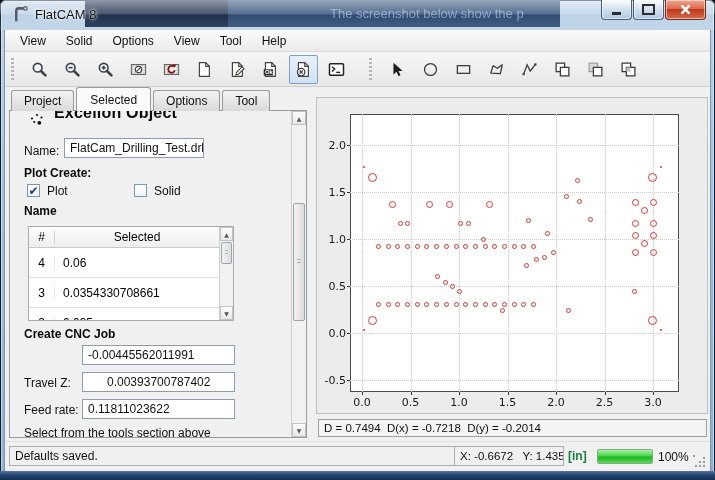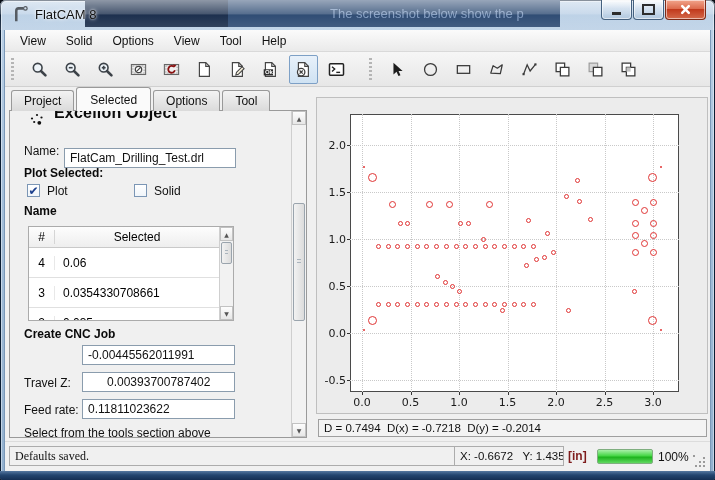--- a/index.html
+++ b/index.html
@@ -81,21 +81,21 @@
   .ytick-label{position:absolute;left:2px;width:27px;text-align:right;font-family:"DejaVu Sans",sans-serif;font-size:11px;color:#1a1a1a;}
   .xtick-label{position:absolute;width:28px;text-align:center;font-family:"DejaVu Sans",sans-serif;font-size:11px;color:#1a1a1a;}
   .tickm{position:absolute;background:#333;}
   .pt{position:absolute;border-radius:50%;box-sizing:border-box;}
   
   .delta-box{position:absolute;left:313px;top:389px;width:389px;height:18px;background:#f3f3f3;border:1px solid #9f9f9f;
     box-sizing:border-box;display:flex;align-items:center;padding-left:5px;font-size:11.5px;color:#111;white-space:pre;}
   .statusbar{position:absolute;left:0;right:0;top:411px;height:30px;background:#f0f0f0;border-top:1px solid #dcdcdc;box-sizing:border-box;}
   .sunken{position:absolute;height:20px;border:1px solid #acacac;background:#f0f0f0;box-sizing:border-box;
     display:flex;align-items:center;padding-left:5px;font-size:12px;color:#111;white-space:pre;overflow:hidden;}
-  .status-units{position:absolute;left:563px;top:7px;font-size:12px;font-weight:bold;color:#7f1d1d;}
+  .status-units{position:absolute;left:563px;top:7px;font-size:12px;font-weight:bold;color:#15803d;}
   .progress{position:absolute;left:592px;top:7px;width:56px;height:15px;border:1px solid #7fae7f;border-radius:2px;box-sizing:border-box;
     background:linear-gradient(180deg,#a8f0a8 0%,#45d645 45%,#1db31d 55%,#5fd95f 100%);}
   .progress-label{position:absolute;left:653px;top:8px;font-size:12px;color:#111;}
   .resize-grip{position:absolute;right:5px;bottom:4px;width:12px;height:12px;}
   .resize-grip::after{content:"";position:absolute;left:0;top:0;width:2px;height:2px;background:#9a9a9a;
     box-shadow:10px 10px #9a9a9a,10px 6px #9a9a9a,6px 10px #9a9a9a,10px 2px #9a9a9a,2px 10px #9a9a9a,6px 6px #9a9a9a;}
 </style>
 </head>
 <body>
 
@@ -282,23 +282,23 @@
               <circle cx="11.5" cy="4.5" r="1.1" fill="#111"></circle>
               <circle cx="4.2" cy="9" r="1.1" fill="#111"></circle>
               <circle cx="9.3" cy="9.8" r="1.9" fill="#111"></circle>
             </svg>
         </div>
         <div class="obj-title-clip">
             <span>Excellon Object</span>
           </div>
 
         <div class="flabel" style="left:14px;top:33px;">Name:</div>
-        <div class="tinput" style="left:54px;top:37px;width:172px;">FlatCam_Drilling_Test.drl</div>
-
-        <div class="seclabel" style="left:14px;top:55px;">Plot Selected:</div>
+        <div class="tinput" style="left:54px;top:27px;width:140px;">FlatCam_Drilling_Test.drl</div>
+
+        <div class="seclabel" style="left:14px;top:55px;">Plot Create:</div>
         <div class="cb" style="left:17px;top:73px;">
             <span class="check">✔</span>
           </div>
         <div class="flabel" style="left:37px;top:73px;">Plot</div>
         <div class="cb" style="left:124px;top:73px;">
             <span class="check"></span>
           </div>
         <div class="flabel" style="left:144px;top:73px;">Solid</div>
 
         <div class="seclabel" style="left:14px;top:93px;">Name</div>
@@ -463,21 +463,21 @@
           <div class="pt" style="left: 330.53px; top: 218.28px; width: 9px; height: 9px; border: 1px solid rgb(224, 53, 53);"></div>
           <div class="pt" style="left: 45.94px; top: 67.62px; width: 2px; height: 2px; background: rgb(224, 53, 53);"></div>
           <div class="pt" style="left: 342.76px; top: 67.62px; width: 2px; height: 2px; background: rgb(224, 53, 53);"></div>
           <div class="pt" style="left: 45.94px; top: 231.18px; width: 2px; height: 2px; background: rgb(224, 53, 53);"></div>
           <div class="pt" style="left: 342.76px; top: 231.18px; width: 2px; height: 2px; background: rgb(224, 53, 53);"></div>
         </div>
 
       <div class="delta-box">D = 0.7494  D(x) = -0.7218  D(y) = -0.2014</div>
 
       <div class="statusbar">
-        <div class="sunken" style="left:4px;top:4px;width:526px;font-family:Liberation Serif, serif;">Defaults saved.</div>
+        <div class="sunken" style="left:4px;top:4px;width:526px;">Defaults saved.</div>
         <div class="sunken" style="left:449px;top:4px;width:110px;font-size:11.5px;">X: -0.6672   Y: 1.4359</div>
         <div class="status-units">[in]</div>
         <div class="progress"></div>
         <div class="progress-label">100%</div>
         <div class="resize-grip"></div>
       </div>
     </div>
 
     <div class="frame-bottom"></div>
   </div>

